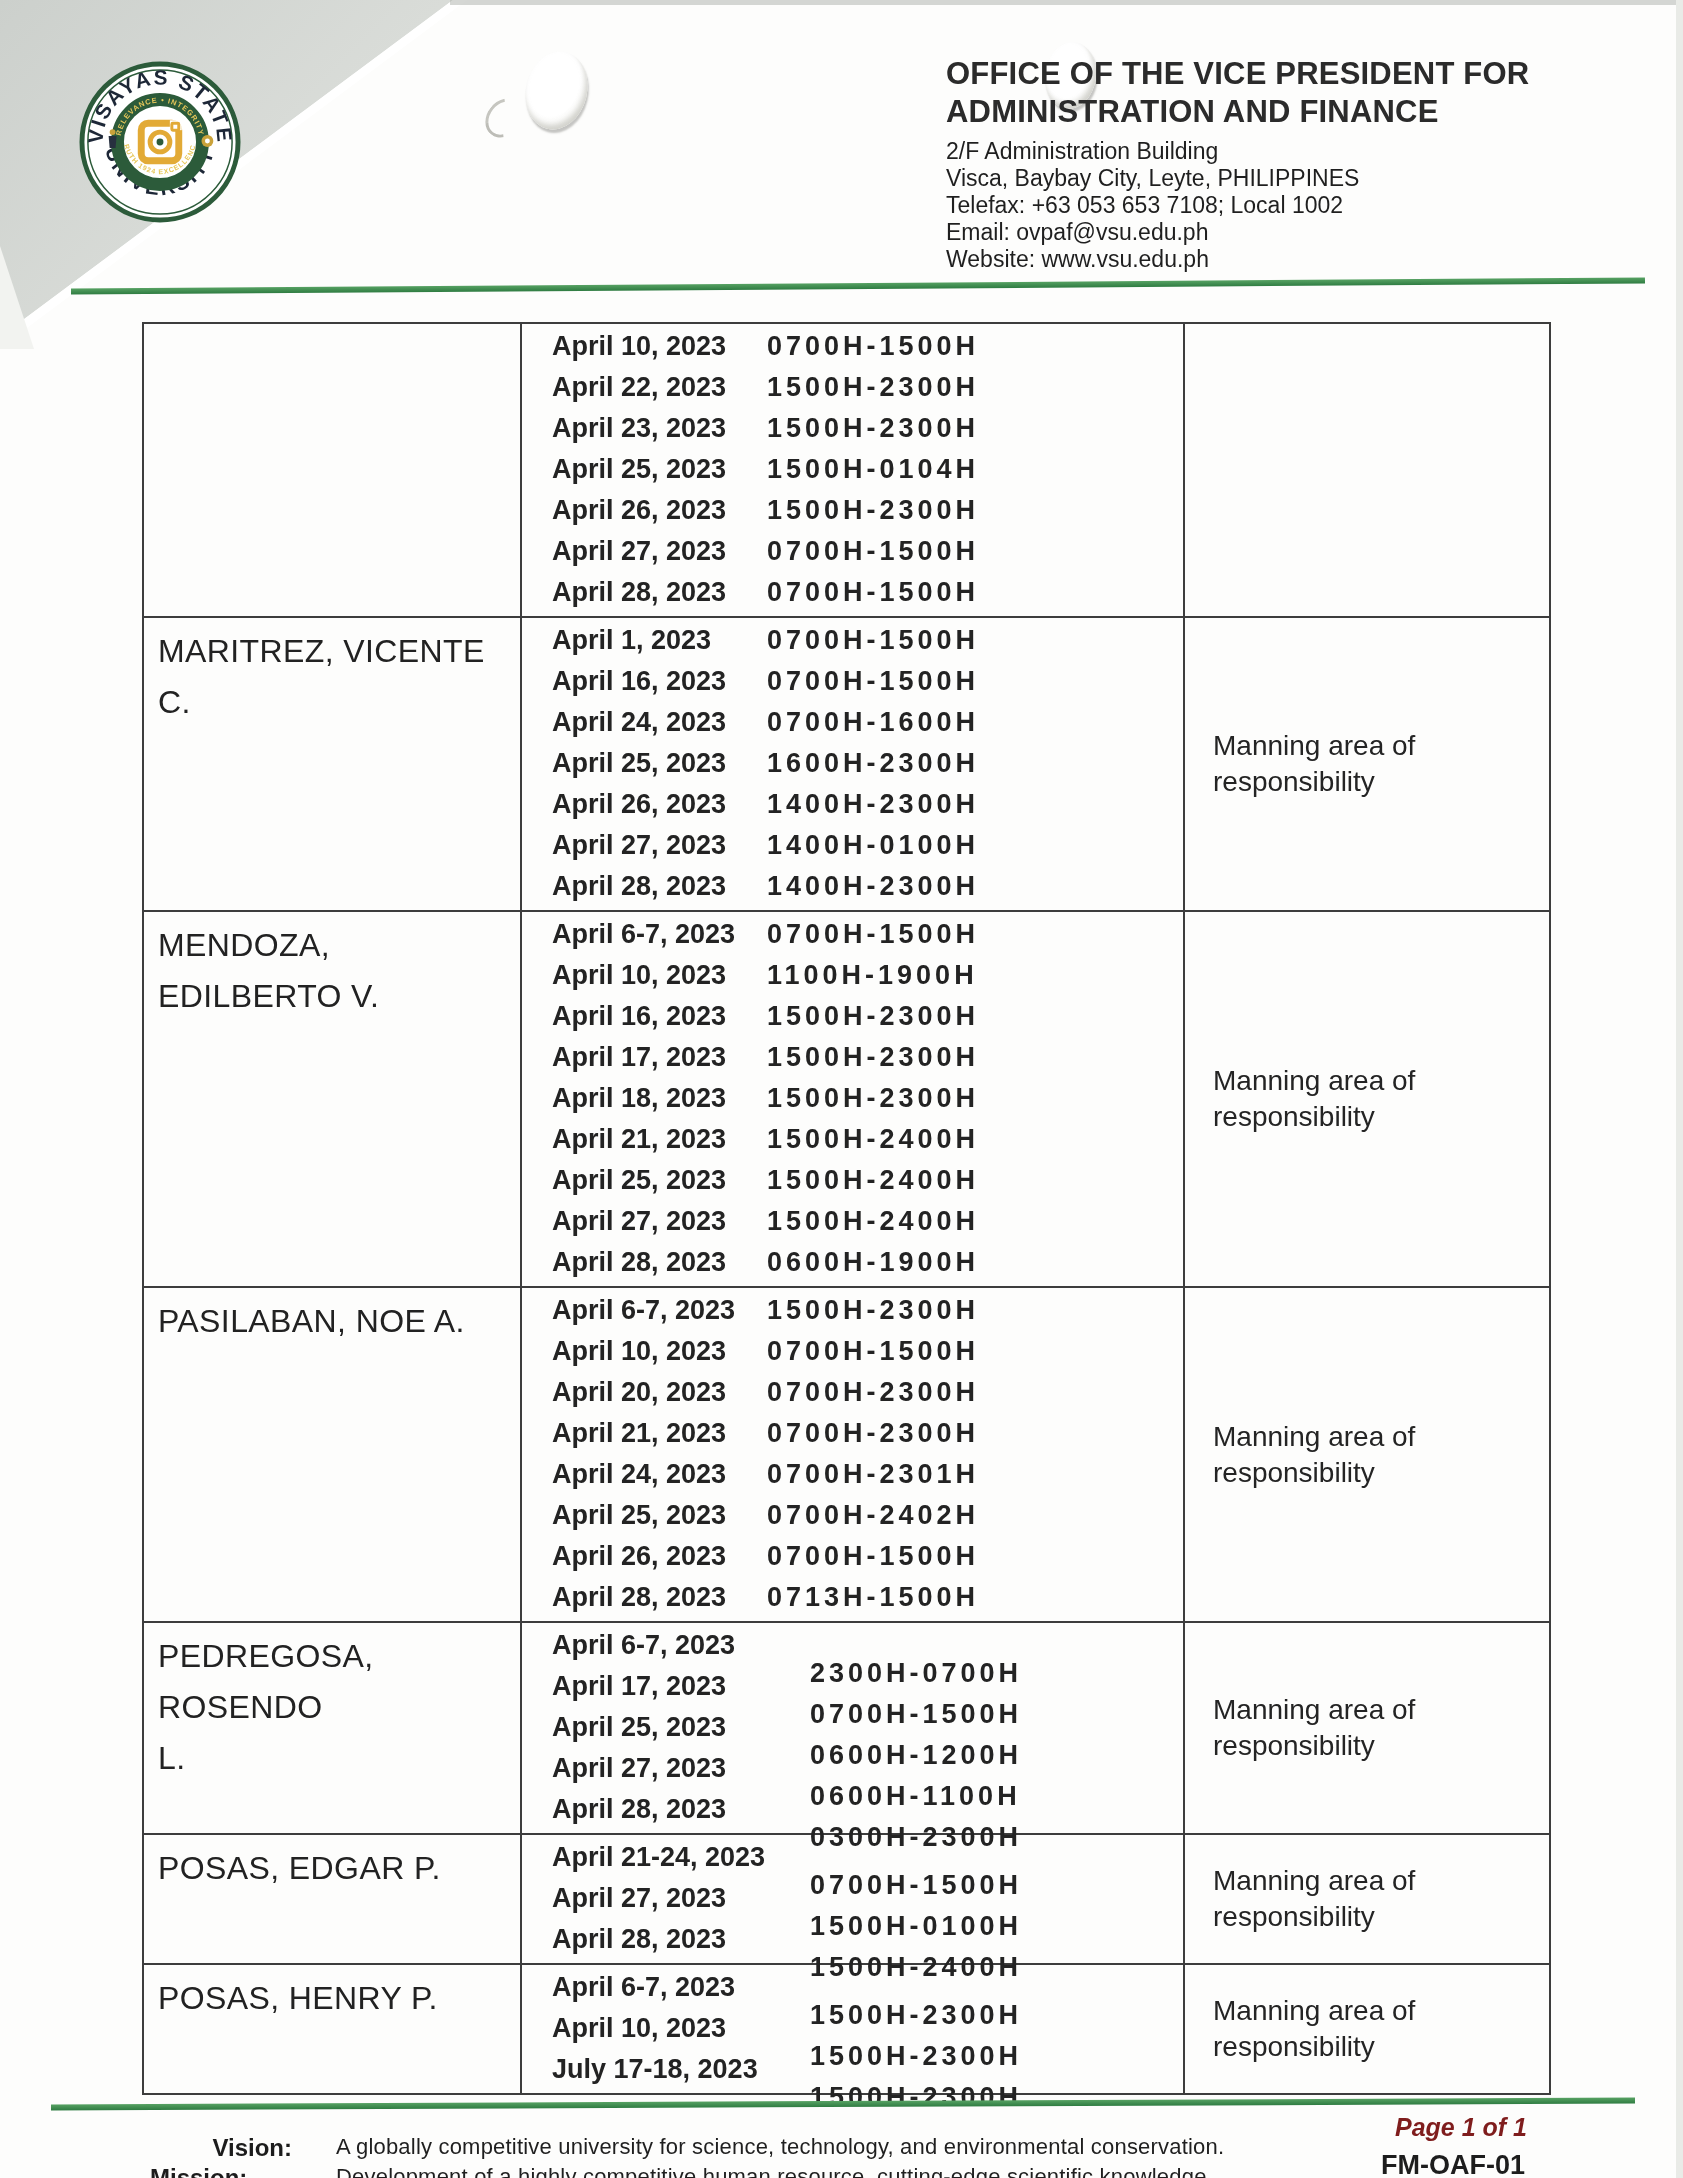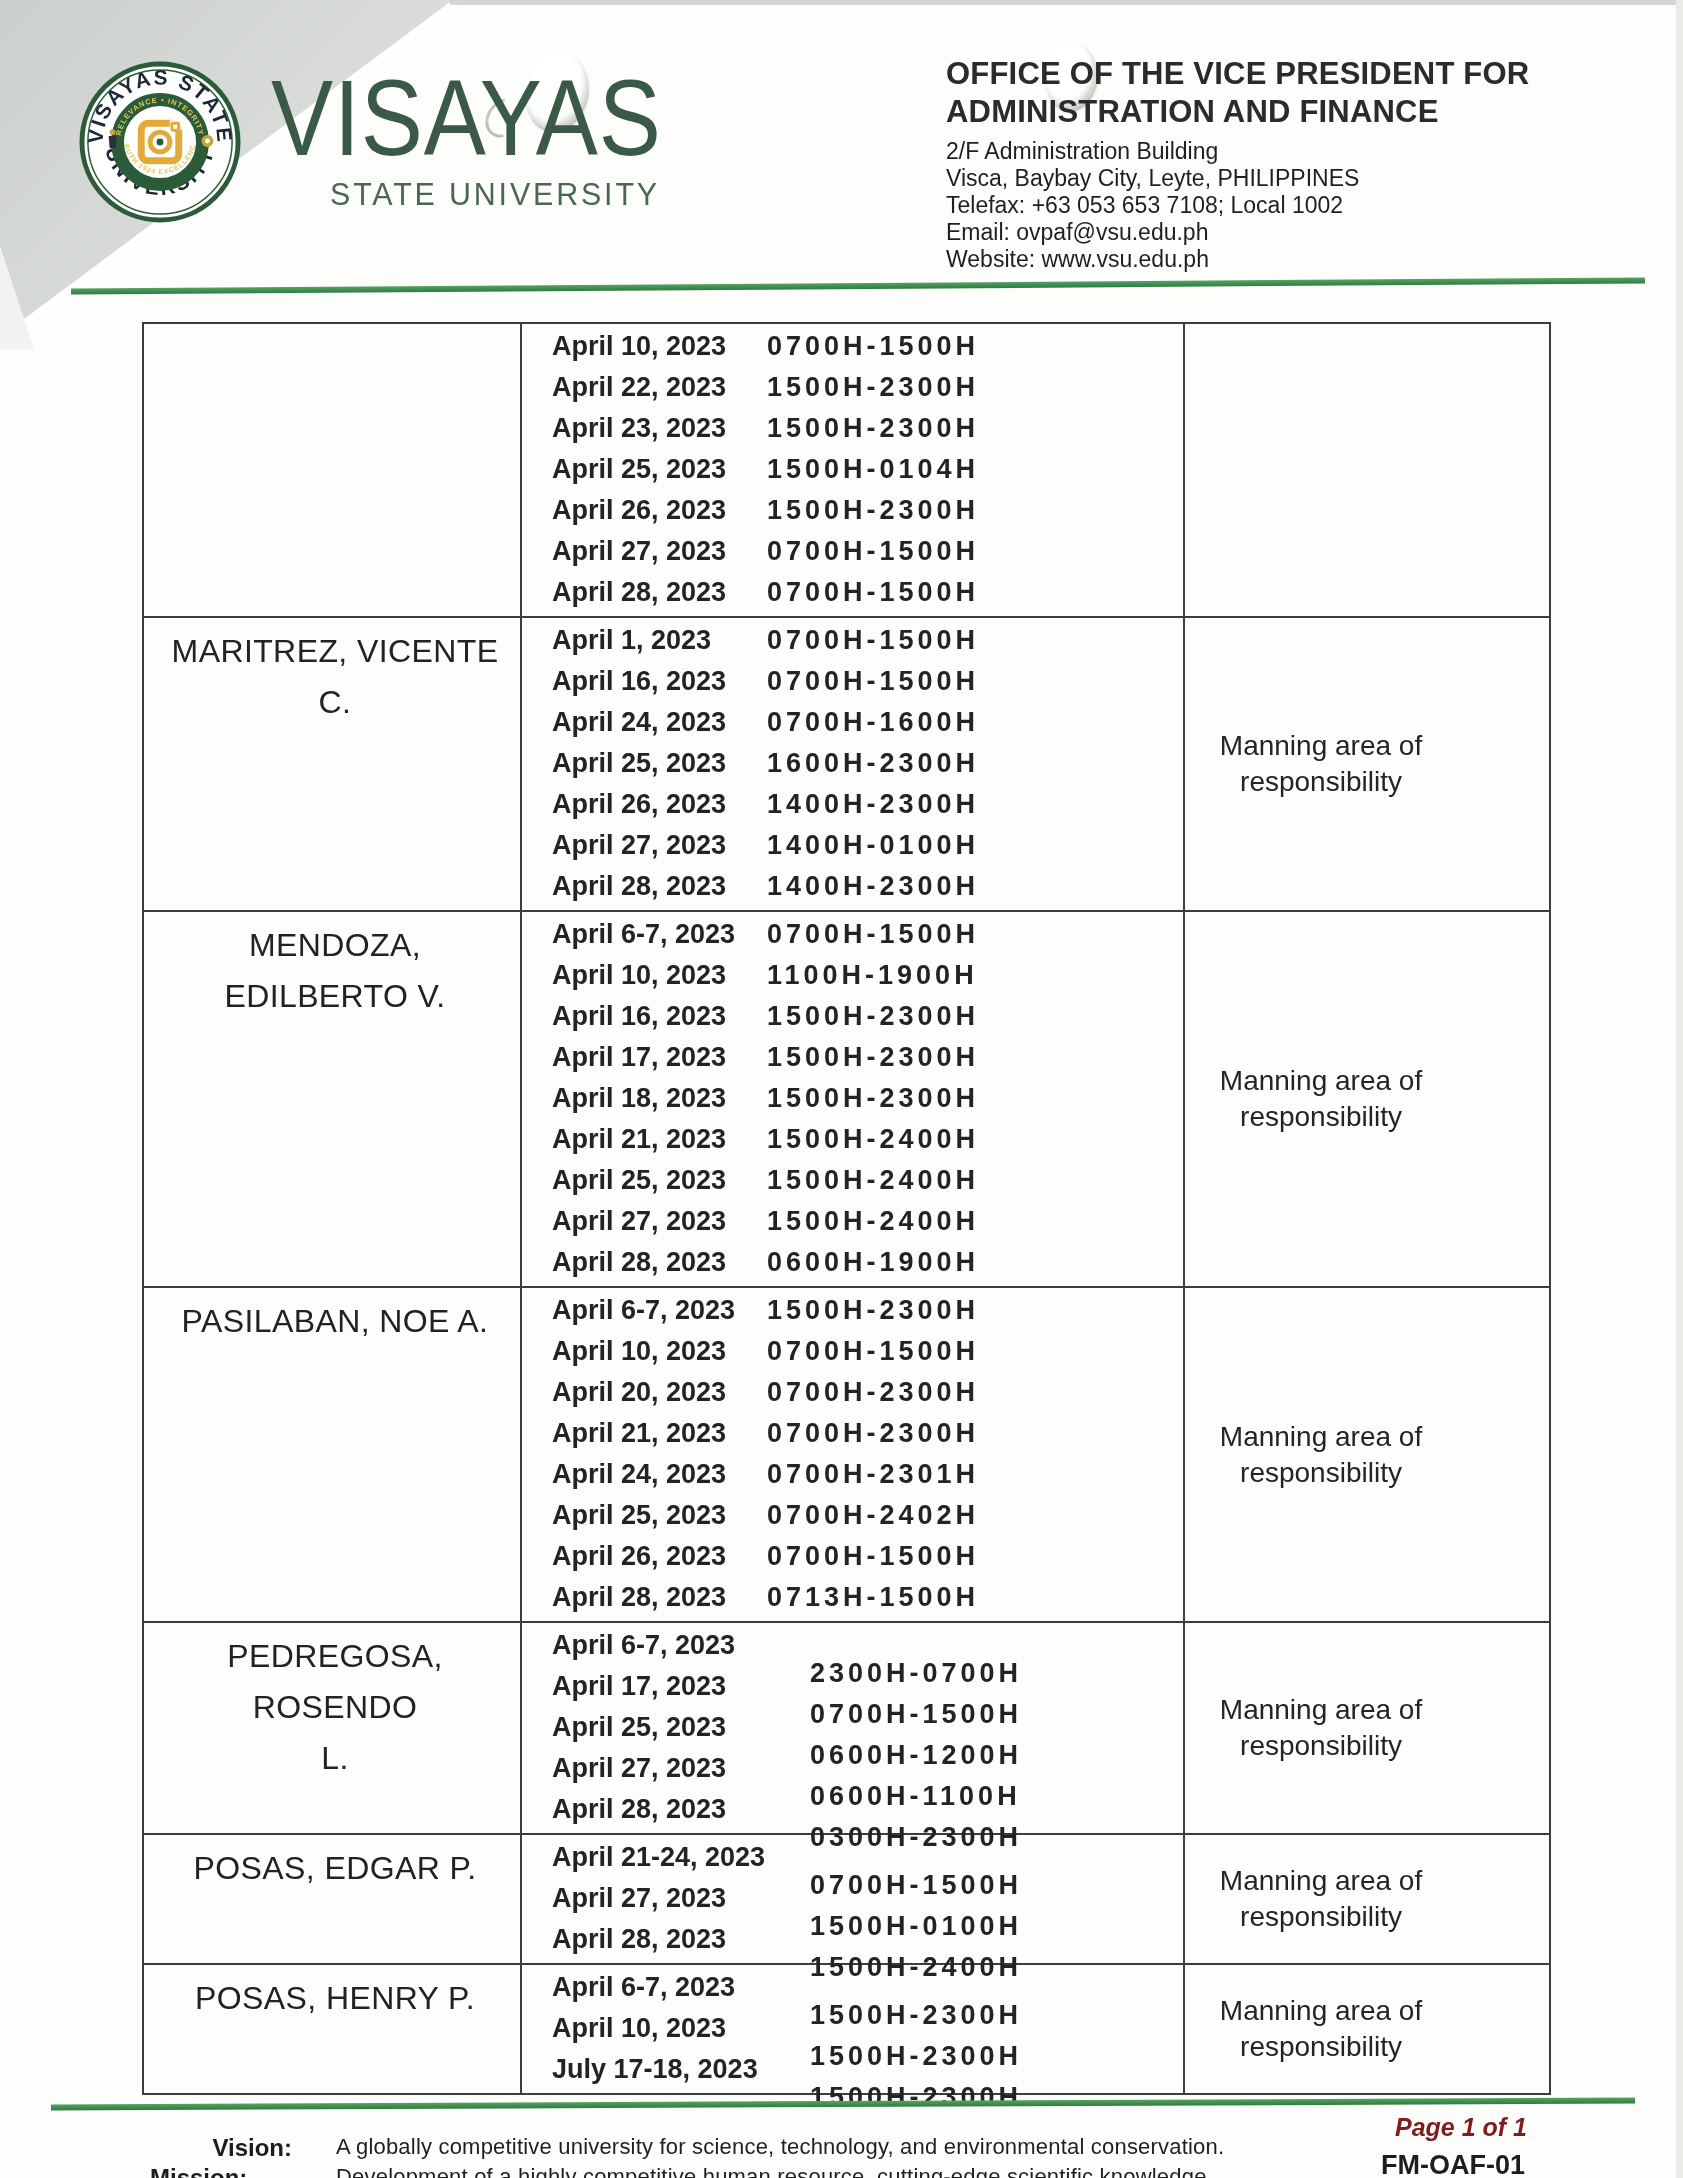--- a/index.html
+++ b/index.html
@@ -34,21 +34,21 @@
   .wordmark .sub{margin-top:2px;margin-left:59px;font-size:32px;font-weight:500;color:#4a6753;
     letter-spacing:3px;transform:scaleX(.95);transform-origin:left top;white-space:nowrap;}
   .office{position:absolute;left:946px;top:55px;width:594px;}
   .office .t{font-size:31px;font-weight:700;color:#2b2b2b;line-height:38px;letter-spacing:0.2px;white-space:nowrap;}
   .office .addr{margin-top:7px;font-size:23px;font-weight:500;color:#1f1f1f;line-height:27px;}
   .rule{position:absolute;height:6px;background:linear-gradient(#57a263,#2f7c42);}
   .rule-top{left:71px;top:283px;width:1574px;transform:rotate(-.4deg);}
   .rule-bottom{left:51px;top:2101px;width:1584px;transform:rotate(-.25deg);}
   
   .tbl{position:absolute;left:142px;top:322px;width:1405px;border:2px solid #3d3d3d;}
-  .section{display:grid;grid-template-columns:376px 665px 1fr;border-top:2px solid #3d3d3d;text-align:center;}
+  .section{display:grid;grid-template-columns:376px 665px 1fr;border-top:2px solid #3d3d3d;}
   .section:first-child{border-top:none;}
   .cell-name{padding:8px 8px 6px 14px;font-size:32px;line-height:51px;color:#222;
     letter-spacing:0.4px;white-space:pre-line;}
   .cell-sched{border-left:2px solid #3d3d3d;border-right:2px solid #3d3d3d;padding:3px 0 2px 0;}
   .sline{position:relative;height:41px;}
   .sline .d{position:absolute;left:30px;top:4px;font-size:27px;font-weight:600;color:#232323;}
   .sline .t{position:absolute;left:245px;top:4px;font-size:27px;font-weight:600;color:#232323;letter-spacing:4px;}
   .section.indent .sline .t{left:288px;margin-top:28px;}
   .cell-remark{display:flex;align-items:center;padding-left:28px;}
   .cell-remark .rtxt{width:216px;font-size:28px;font-weight:500;line-height:36px;color:#242424;}
@@ -103,24 +103,20 @@
       <circle cx="82" cy="82" r="3.5" fill="#2c5b3a"></circle>
       <rect x="92" y="60" width="12" height="10" fill="#ffffff"></rect>
       <rect x="94" y="63" width="7" height="7" rx="1" fill="none" stroke="#e2aa36" stroke-width="3"></rect>
       <path d="M 30,76 l 8,0 l -1,12 l -6,0 z" fill="#27303f"></path>
       <circle cx="34" cy="72" r="3" fill="#caa23a"></circle>
       <circle cx="130" cy="81" r="6" fill="#caa23a"></circle>
       <circle cx="130" cy="81" r="2.5" fill="#ffffff"></circle>
     </svg>
   </div>
 
-  <div class="wordmark">
-    <div class="big">VISAYAS</div>
-    <div class="sub">STATE UNIVERSITY</div>
-  </div>
 
   <div class="office">
     <div class="t">OFFICE OF THE VICE PRESIDENT FOR</div>
     <div class="t">ADMINISTRATION AND FINANCE</div>
     <div class="addr">
       <div>2/F Administration Building</div>
       <div>Visca, Baybay City, Leyte, PHILIPPINES</div>
       <div>Telefax: +63 053 653 7108; Local 1002</div>
       <div>Email: ovpaf@vsu.edu.ph</div>
       <div>Website: www.vsu.edu.ph</div>

